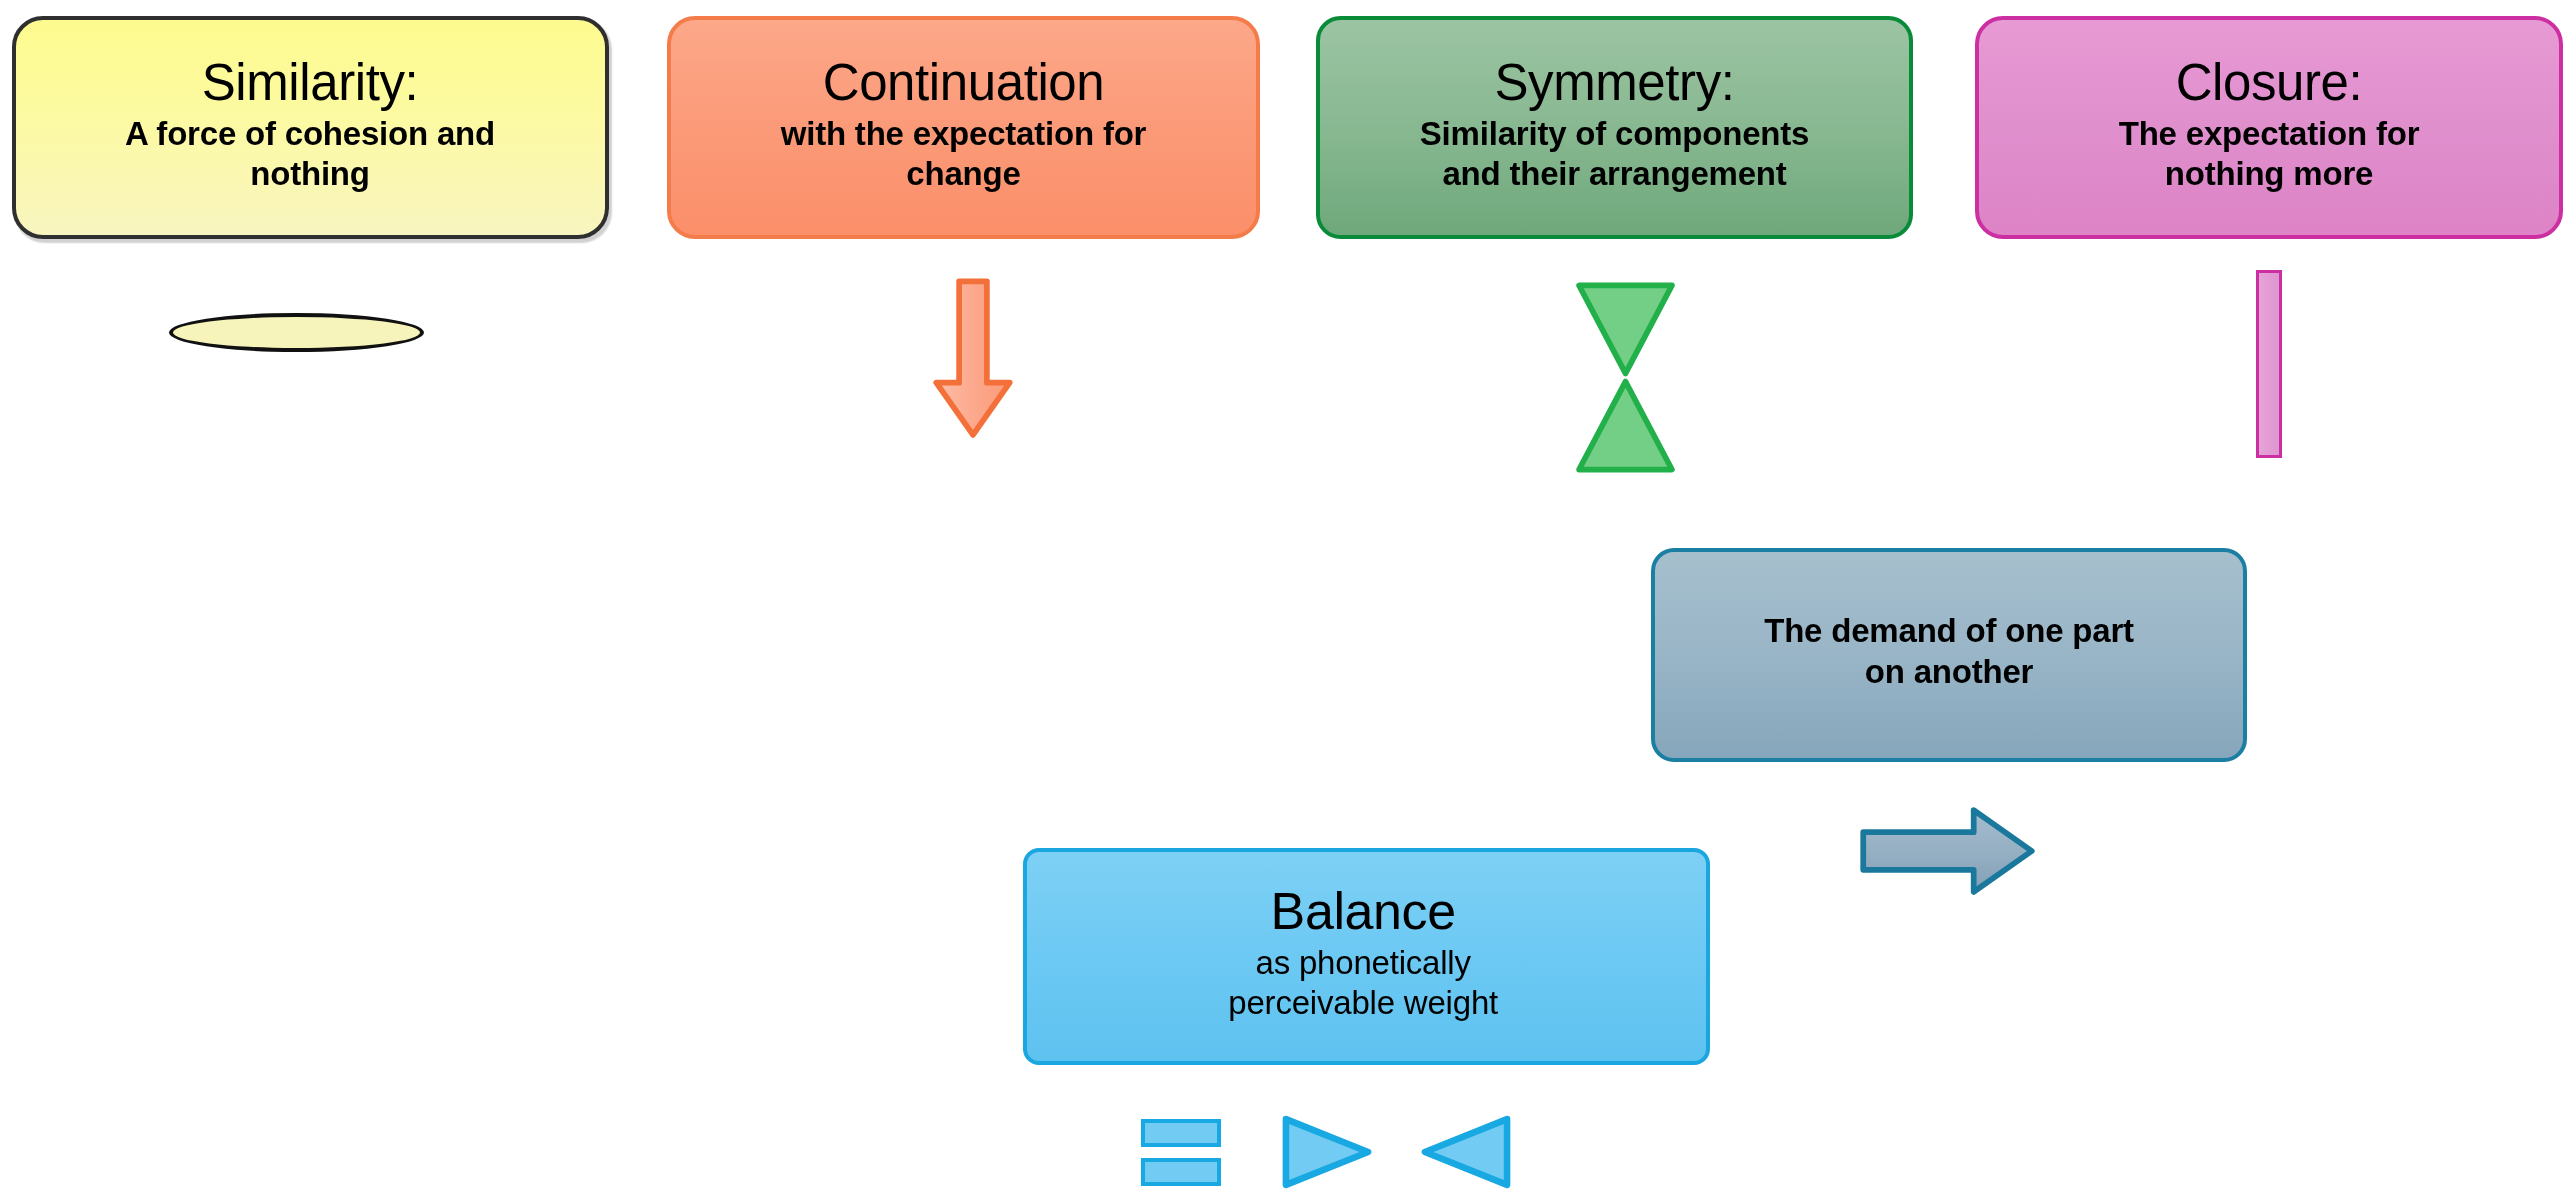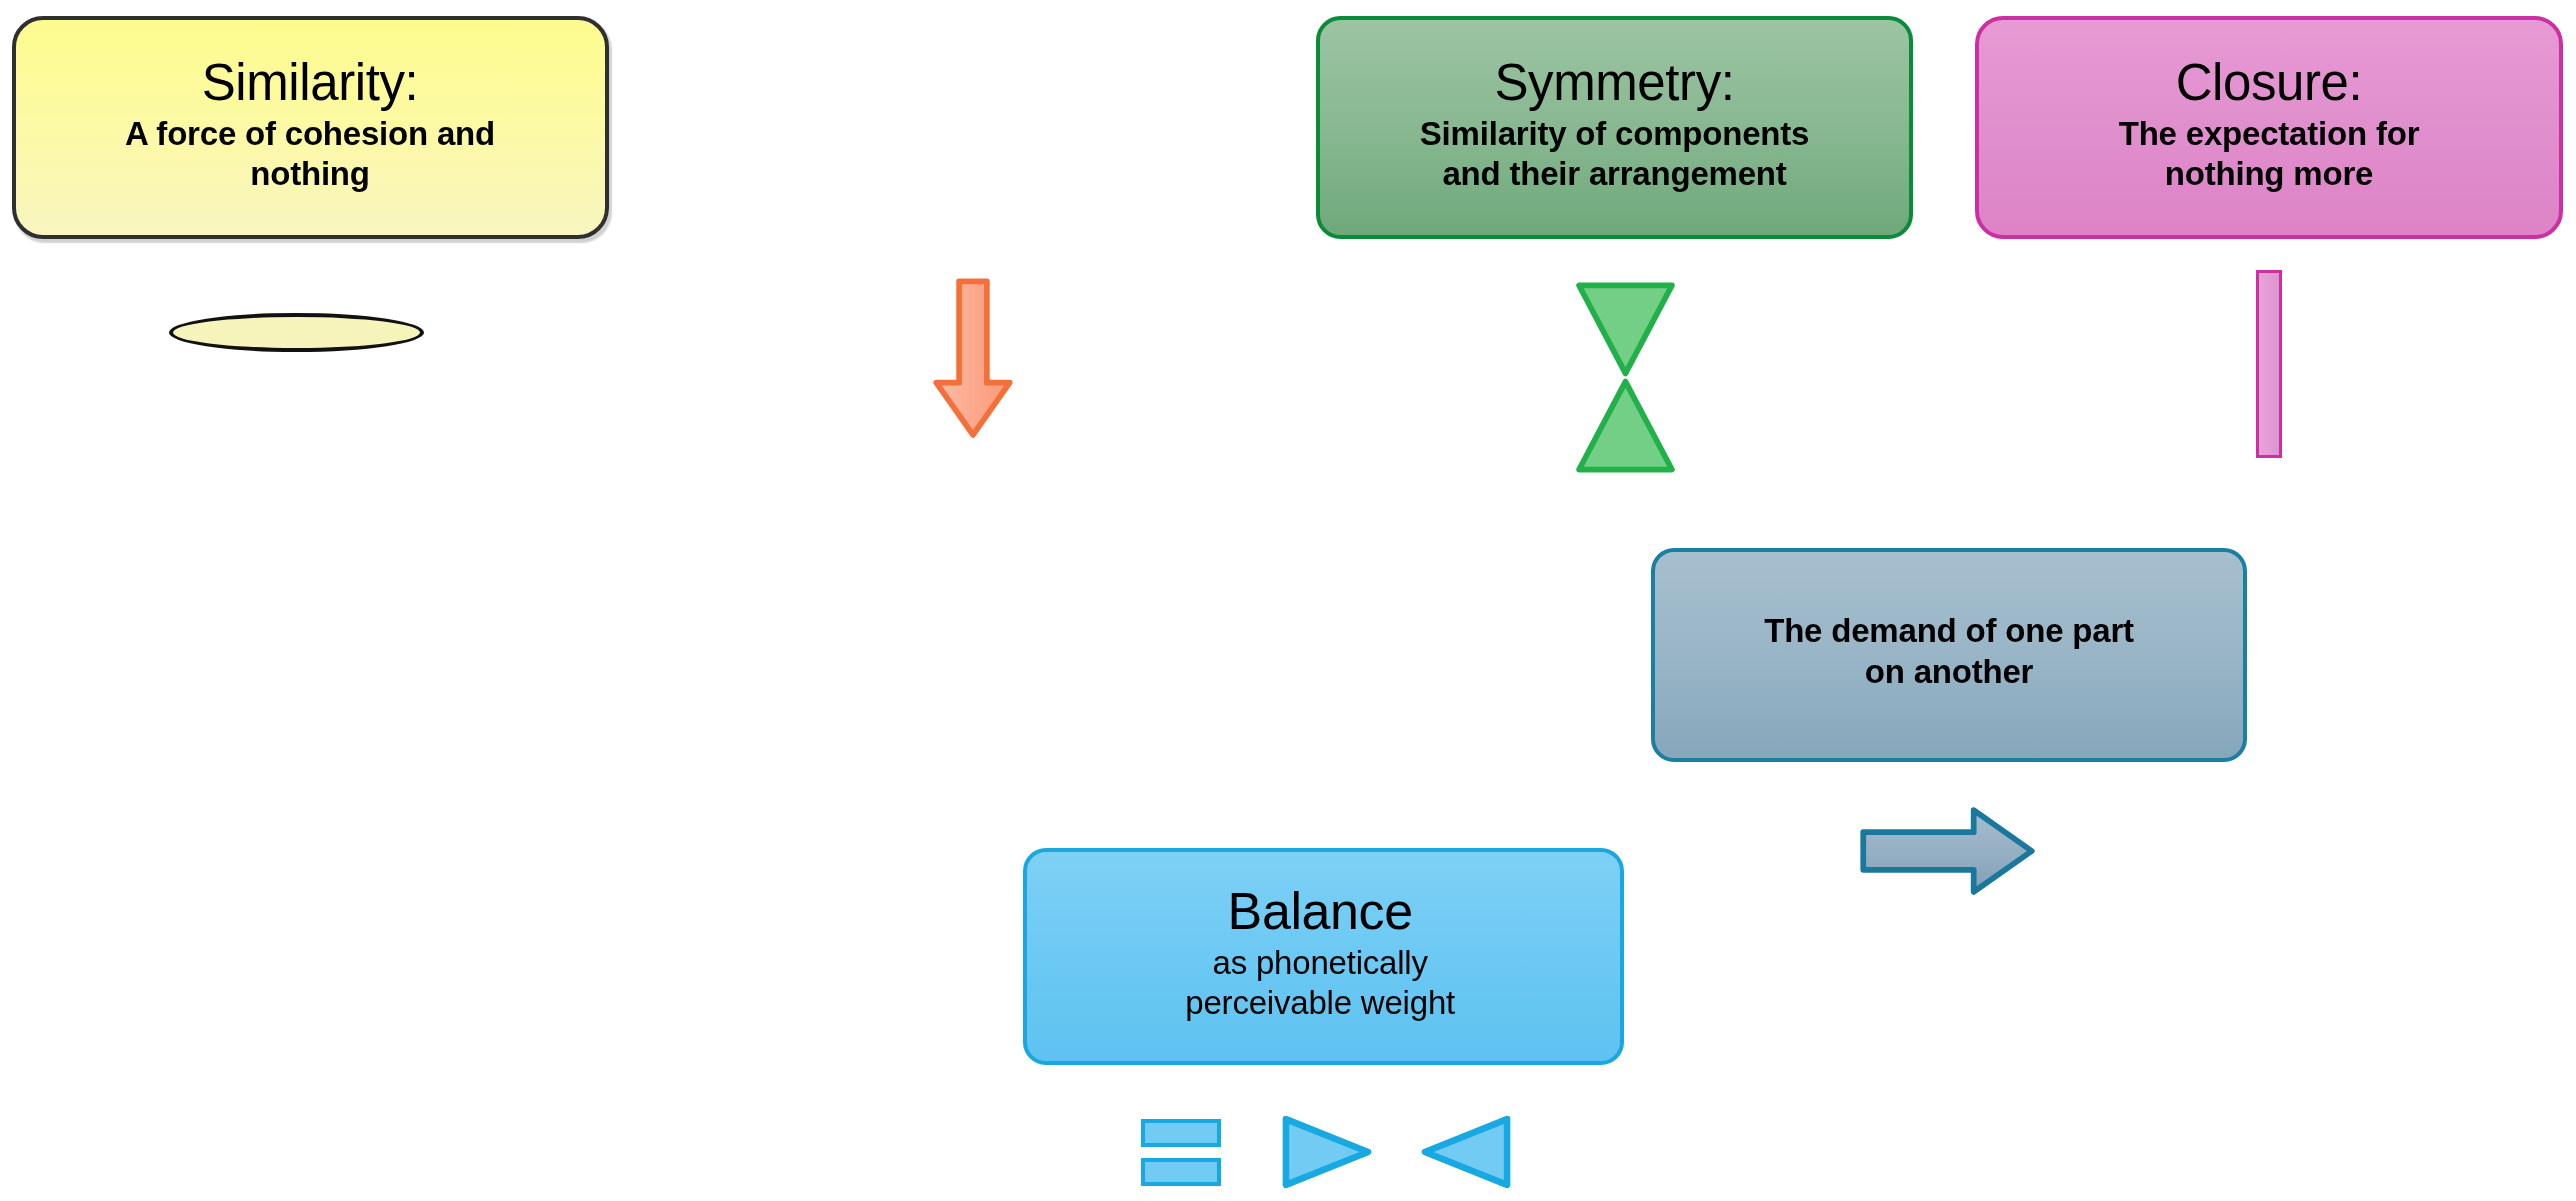--- a/index.html
+++ b/index.html
@@ -82,24 +82,24 @@
   
   #box-requiredness {
     left: 1651px; top: 548px; width: 596px; height: 214px;
     background: linear-gradient(180deg, #a6bfcd 0%, #97b4c6 55%, #86a6bb 100%);
     border: 4.1px solid #1b7fa4;
     border-radius: 23px;
   }
 
   
   #box-balance {
-    left: 1023px; top: 848px; width: 601px; height: 217px;
+    left: 1023px; top: 848px; width: 687px; height: 217px;
     background: linear-gradient(180deg, #7ed0f5 0%, #6cc9f3 50%, #5ec2f0 100%);
     border: 4.1px solid #1aa7e0;
-    border-radius: 23px;
+    border-radius: 16px;
     padding-left: 8px;
   }
   #box-balance .concept-title { font-size: 52px; }
   #box-balance .concept-desc  { font-weight: 400; }
 
   
   .glyph { position: absolute; }
 
   
   #glyph-ellipse {
@@ -149,20 +149,25 @@
 
 <div id="canvas">
 
   <div class="concept-box" id="box-similarity">
     <div class="concept-title">Similarity:</div>
     <div class="concept-desc">A force of cohesion and</div>
     <div class="concept-desc">nothing</div>
   </div>
   <div class="glyph" id="glyph-ellipse"></div>
 
+  <div class="concept-box" id="box-continuation">
+    <div class="concept-title">Continuation</div>
+    <div class="concept-desc">with the expectation for</div>
+    <div class="concept-desc">change</div>
+  </div>
   <div class="glyph" id="glyph-down-arrow">
     <svg width="80" height="162" viewBox="0 0 98 198" xmlns="http://www.w3.org/2000/svg">
       <defs>
         <linearGradient id="gradDownArrow" x1="0" y1="0" x2="1" y2="0">
           <stop offset="0%" stop-color="#fdbda6"></stop>
           <stop offset="55%" stop-color="#fca78b"></stop>
           <stop offset="100%" stop-color="#fb9b79"></stop>
         </linearGradient>
       </defs>
       <path d="M32 4 L66 4 L66 128 L94 128 L49 192 L4 128 L32 128 Z" fill="url(#gradDownArrow)" stroke="#f4703a" stroke-width="7" stroke-linejoin="round"></path>

